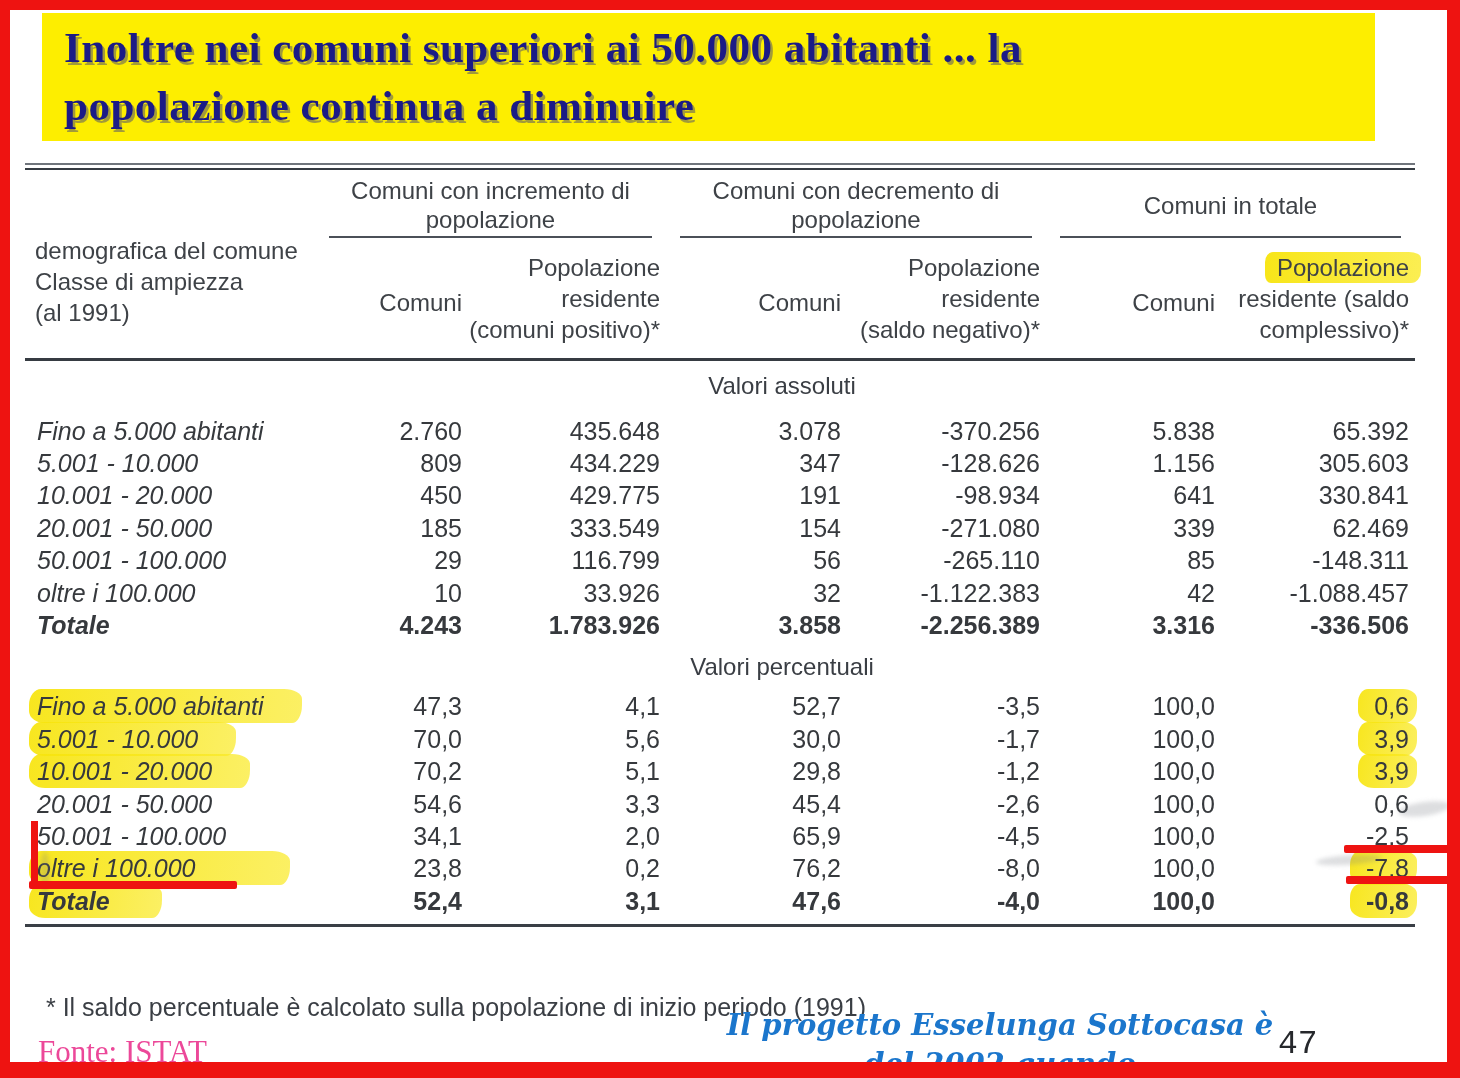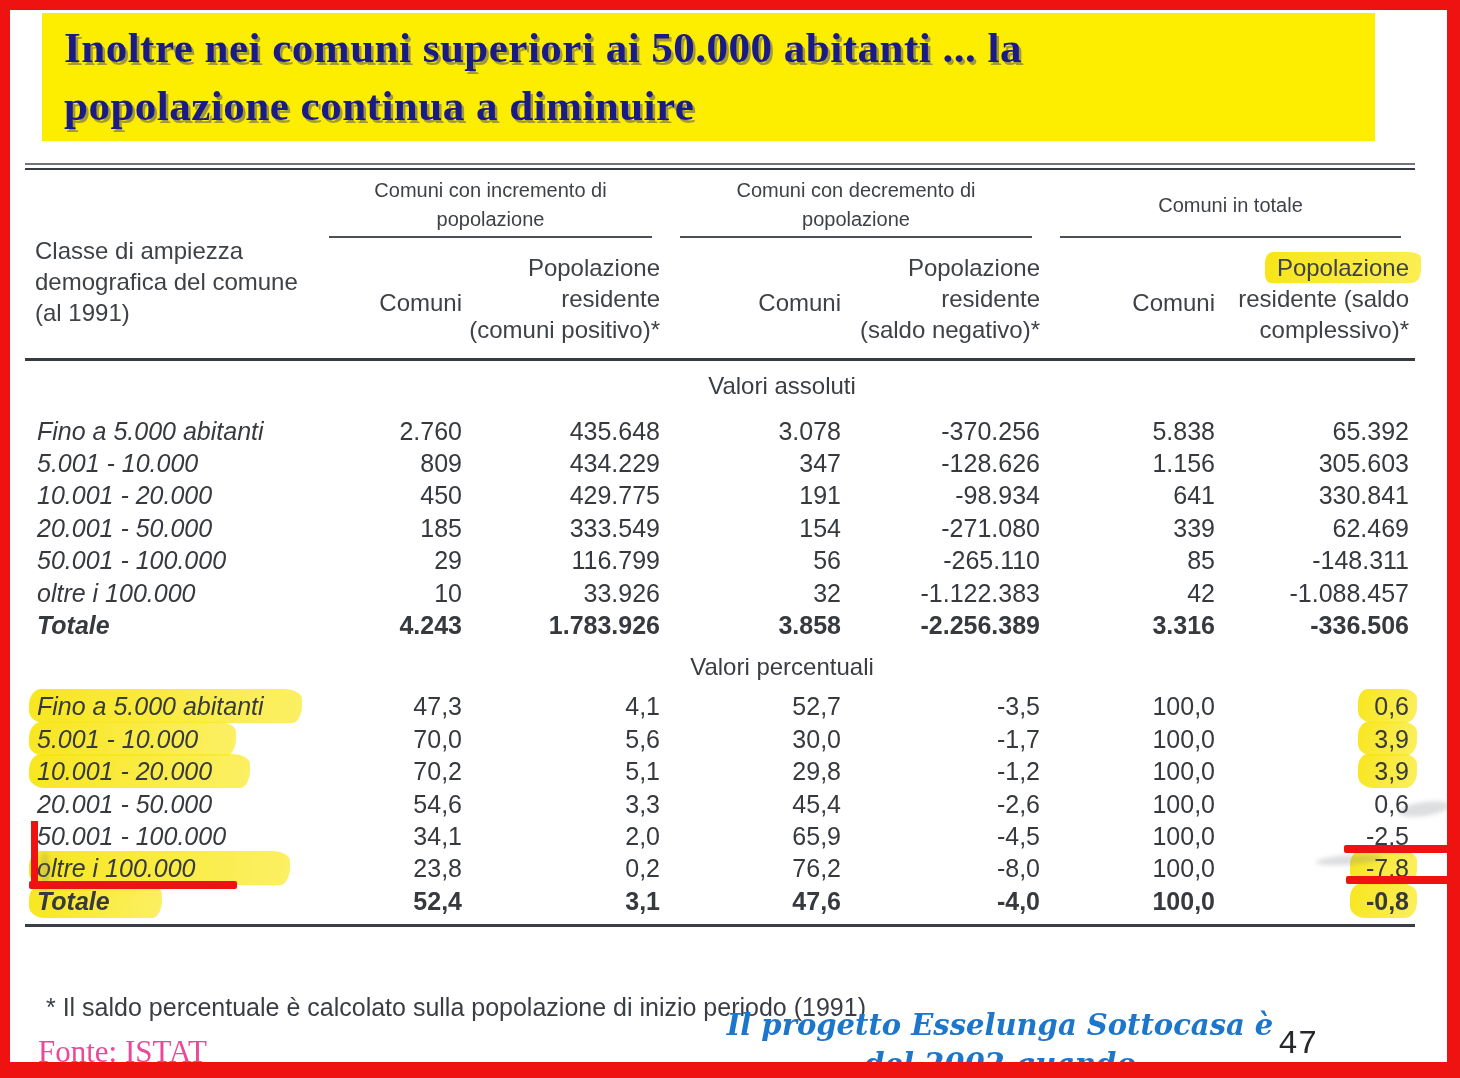--- a/index.html
+++ b/index.html
@@ -27,21 +27,21 @@
   .title-line{
     font-family:"Liberation Serif",serif;font-weight:bold;
     font-size:43px;line-height:58px;letter-spacing:.5px;
     color:var(--title-text);
     text-shadow:2.5px 2.5px 0 rgba(85,85,105,.55);
     white-space:nowrap;
   }
   
   .tbl{position:absolute;left:15px;top:153px;width:1390px;color:var(--ink);}
   .t-topline{height:7px;border-top:2px solid #70757c;border-bottom:2px solid #363b42;}
-  .thead-top{display:grid;grid-template-columns:290px 351px 380px 369px;height:78px;font-size:20px;color:#3e4247;}
+  .thead-top{display:grid;grid-template-columns:290px 351px 380px 369px;height:78px;font-size:24px;color:#3e4247;}
   .grp{margin:4px 14px 0 14px;height:64px;border-bottom:2px solid #4b5058;
        display:flex;flex-direction:column;justify-content:center;text-align:center;line-height:29px;}
   .thead-sub{display:grid;grid-template-columns:290px 153px 198px 181px 199px 175px 194px;height:110px;font-size:24px;color:#3e4247;}
   .rowlabel-head{margin-top:-44px;padding-left:10px;line-height:31px;align-self:center;}
   .sub-comuni{display:flex;align-items:center;justify-content:flex-end;padding-right:6px;}
   .sub-pop{text-align:right;padding:4px 6px 0 0;line-height:31px;}
   .t-thickline{height:3px;background:#363b42;}
   .sect{font-size:24px;text-align:center;height:30px;line-height:30px;margin-top:10px;transform:translateX(62px);color:#3a3e44;}
   .rows{margin-top:14px;}
   .rows2{margin-top:9px;}
@@ -103,22 +103,22 @@
         <span>Comuni con decremento di</span>
         <span>popolazione</span>
       </div>
       <div class="grp">
         <span>Comuni in totale</span>
       </div>
     </div>
 
     <div class="thead-sub">
       <div class="rowlabel-head">
+        <div>demografica del comune</div>
         <div>Classe di ampiezza</div>
-        <div>demografica del comune</div>
         <div>(al 1991)</div>
       </div>
       <div class="sub-comuni">
           <span>Comuni</span>
         </div>
       <div class="sub-pop">
         <div>Popolazione</div>
         <div>residente</div>
         <div>(comuni positivo)*</div>
       </div>

